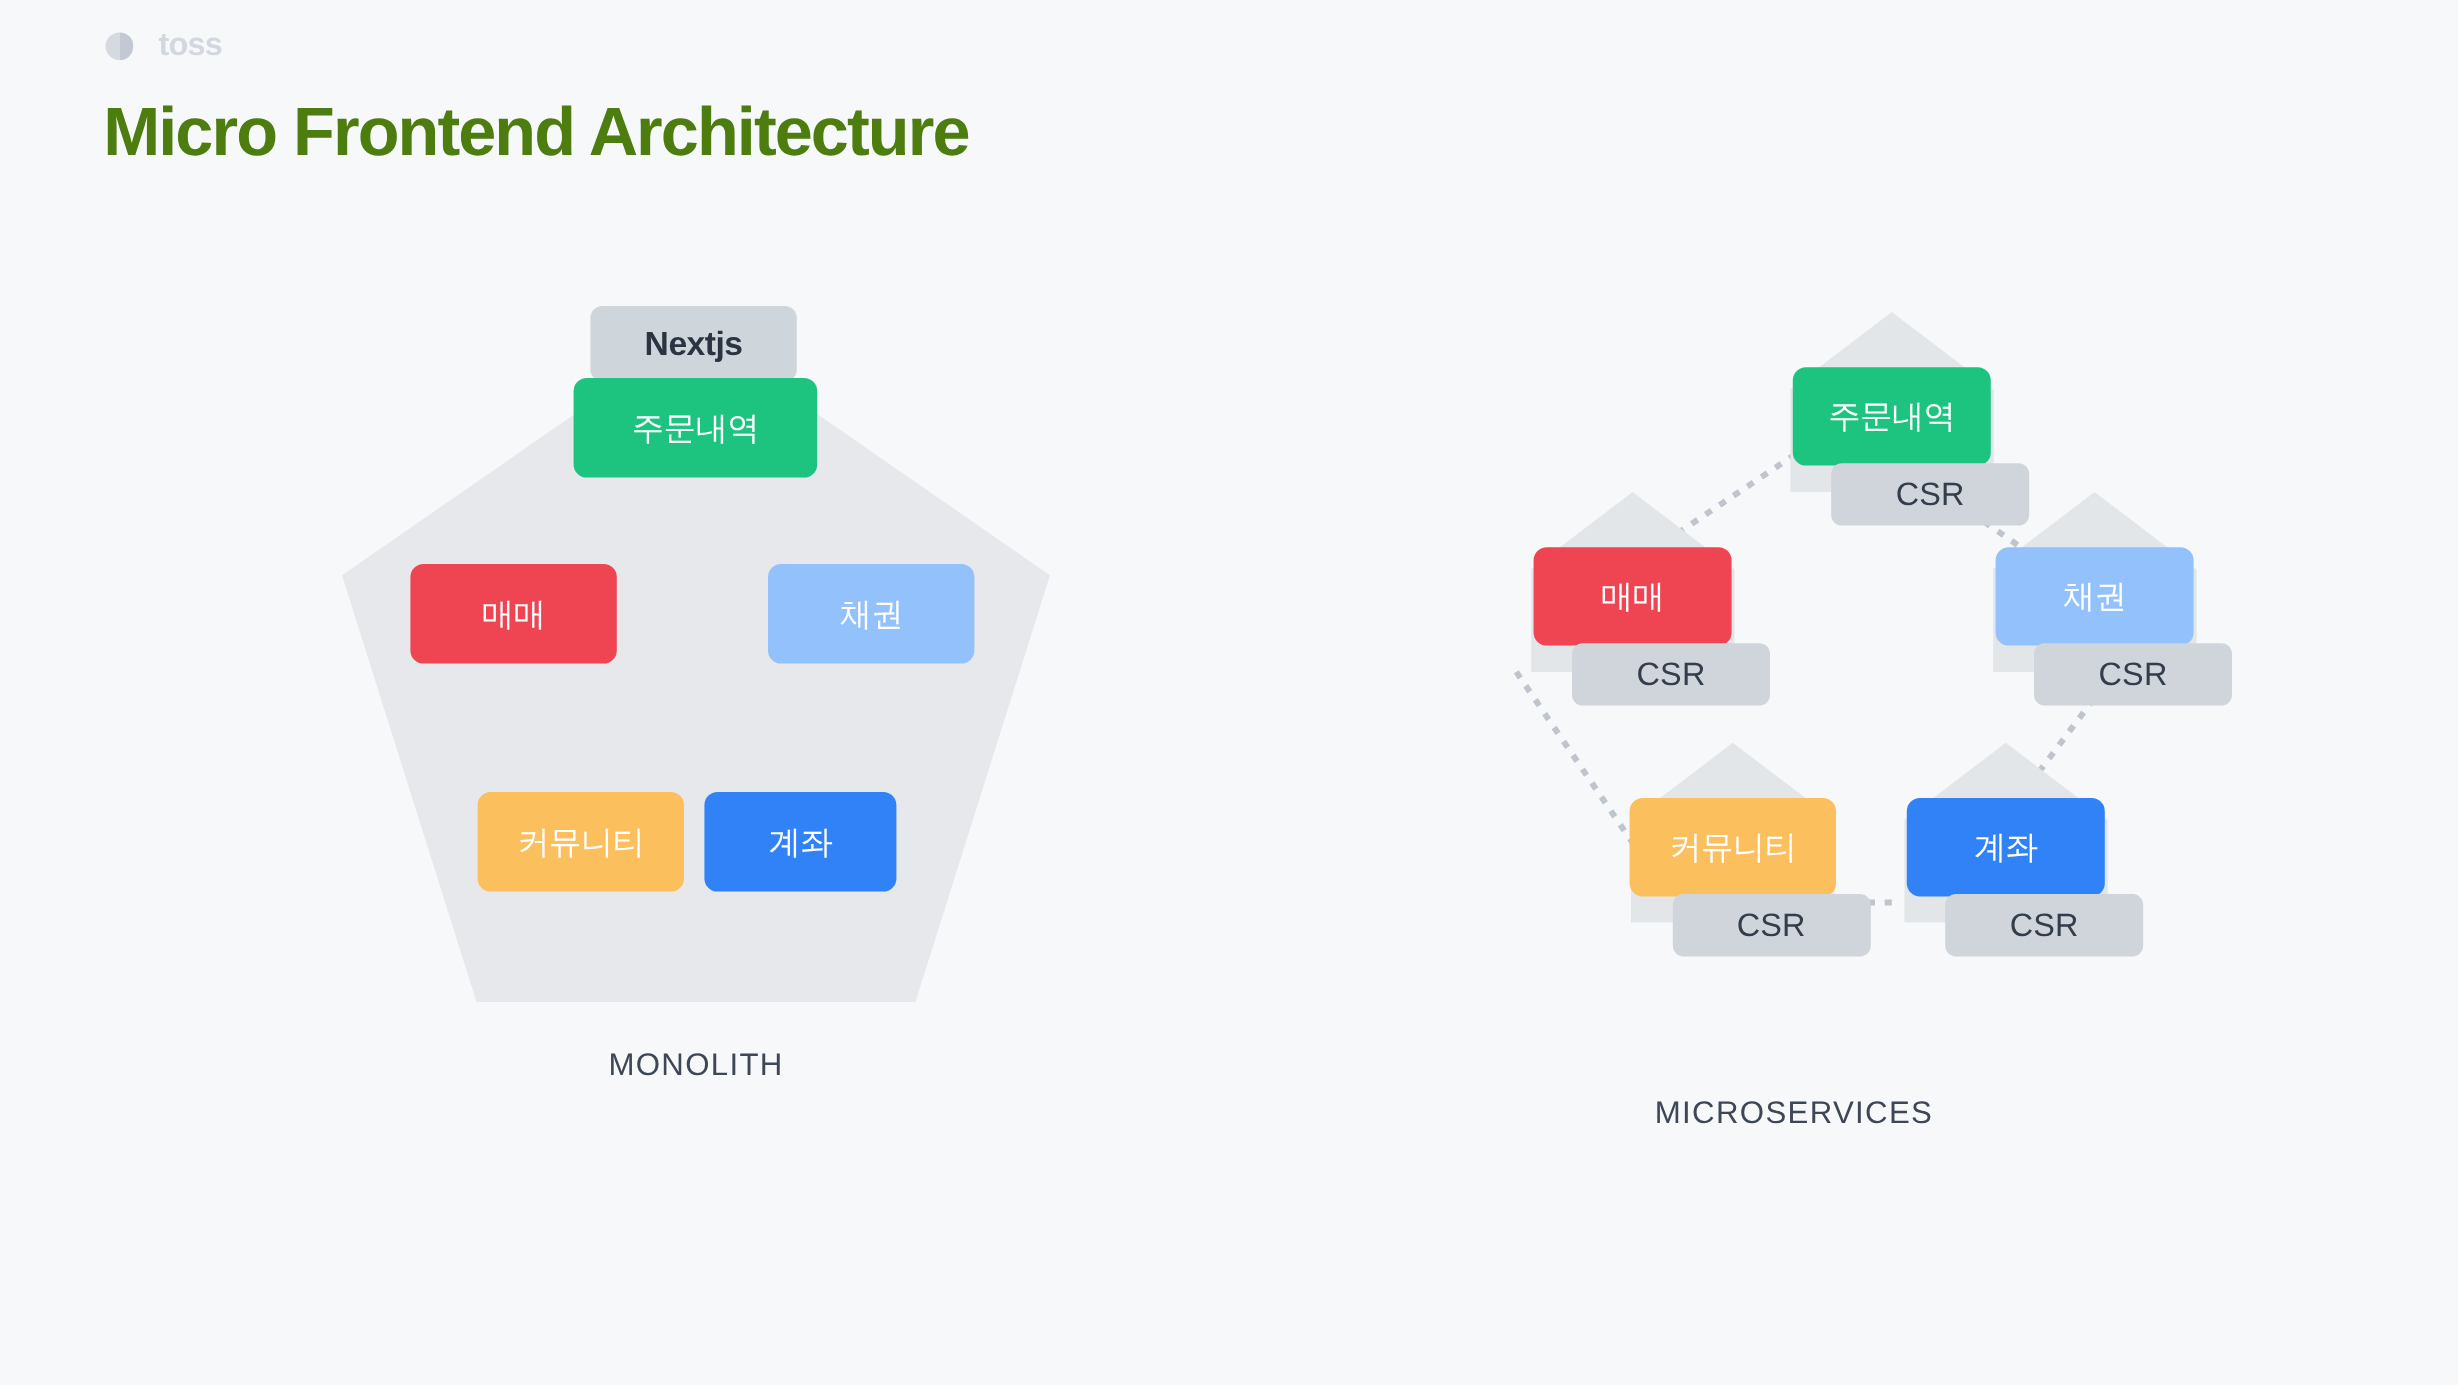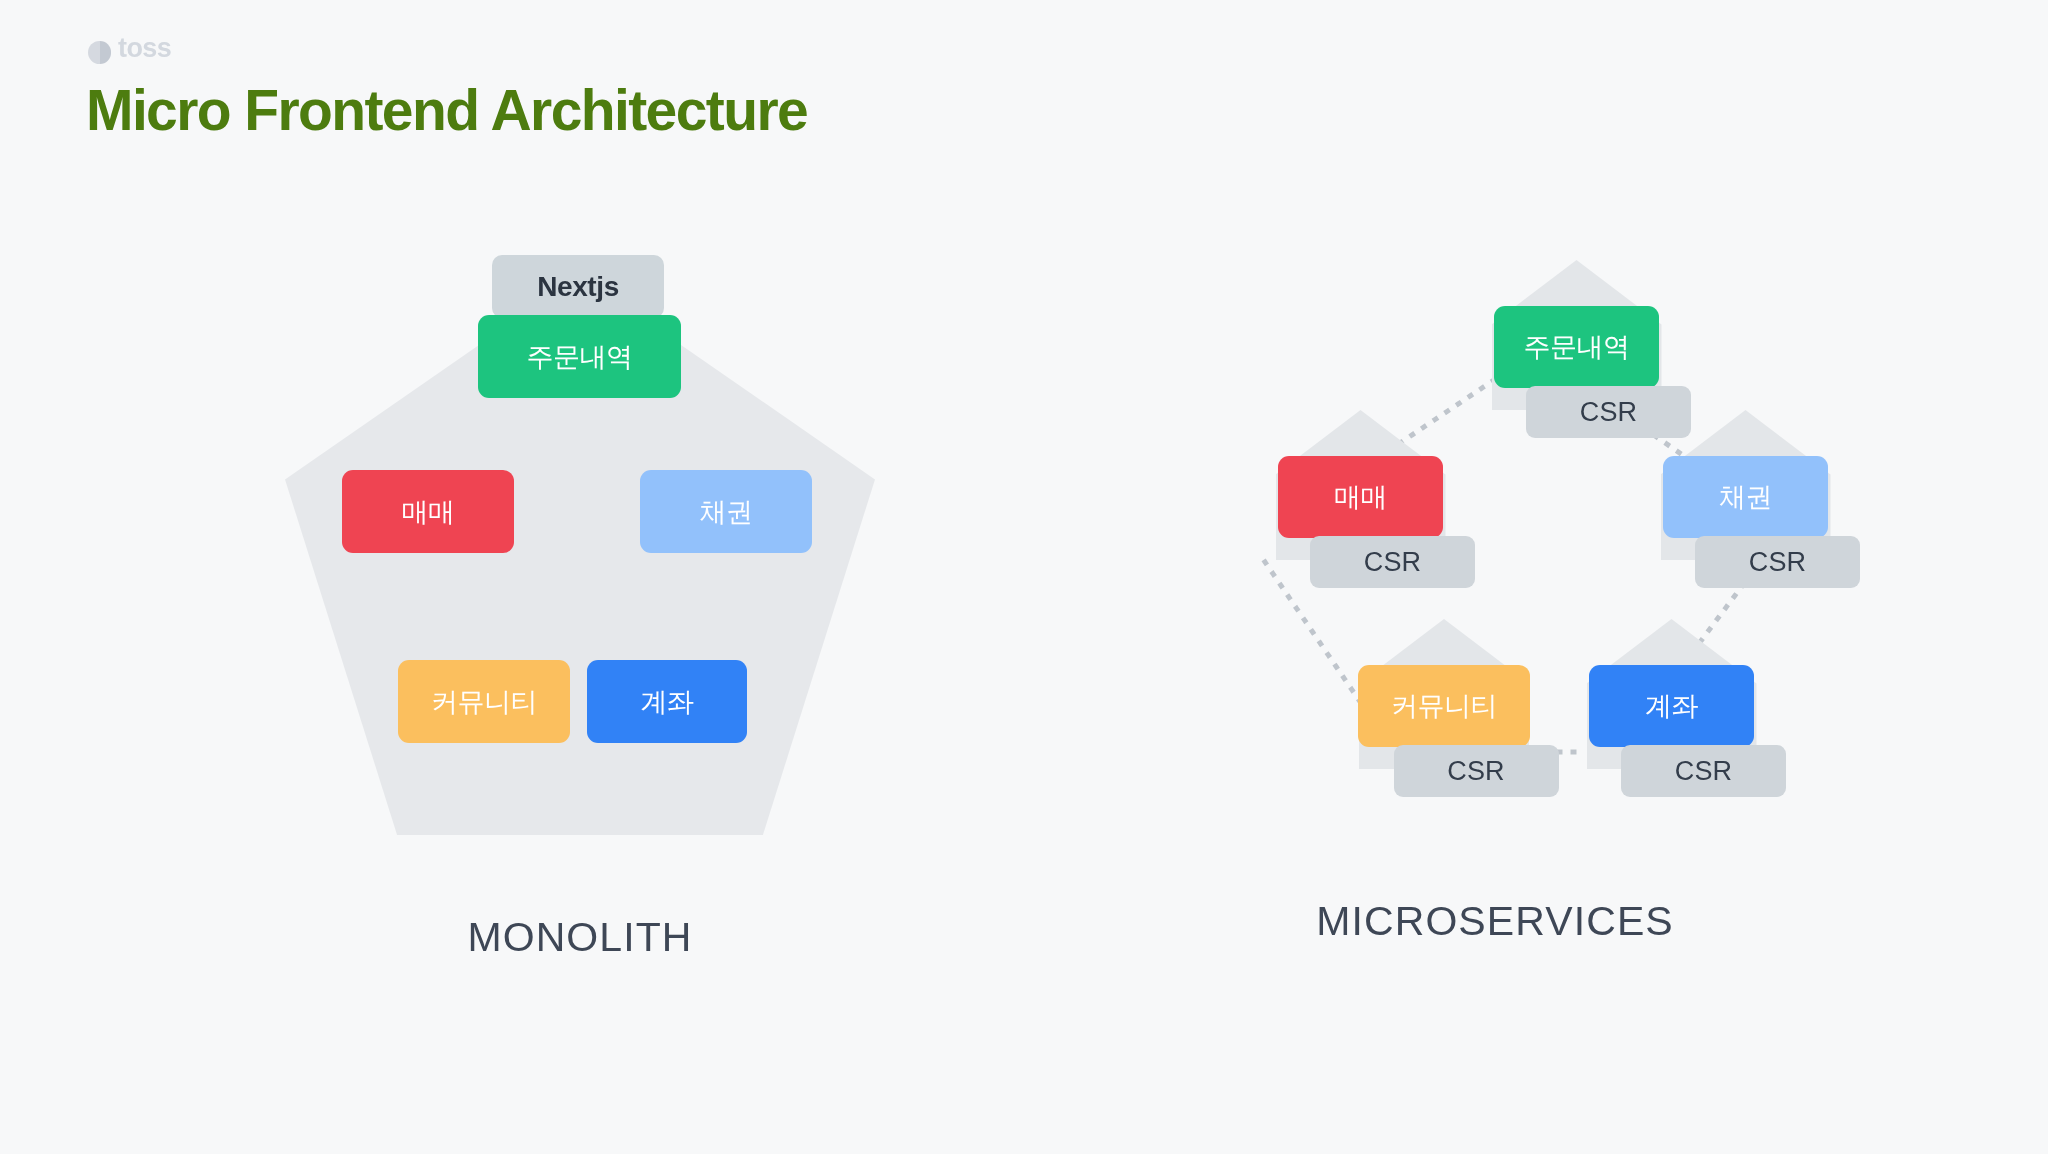--- a/index.html
+++ b/index.html
@@ -16,24 +16,24 @@
     position: relative;
     width: 2048px;
     height: 1154px;
     background: #F7F8F9;
   }
 
   
   .brand {
     position: absolute;
     left: 88px;
-    top: 34px;
-    display: flex;
-    align-items: flex-end;
-    gap: 7px;
+    top: 23px;
+    display: flex;
+    align-items: center;
+    gap: 21px;
     height: 30px;
   }
   .brand-mark {
     width: 23px;
     height: 23px;
     position: relative;
     display: block;
   }
   .brand-mark .half-l,
   .brand-mark .half-r {
@@ -172,30 +172,29 @@
     left: 0;
     top: 0;
     width: 600px;
     height: 570px;
     overflow: visible;
   }
 
   
   .caption {
     position: absolute;
-    font-size: 41px;
+    font-size: 26px;
     font-weight: 400;
     letter-spacing: 1.1px;
     color: #3E4756;
     white-space: nowrap;
     text-align: center;
-    margin-top: 42px;
   }
   #caption-monolith { left: 285px; top: 872px; width: 590px; }
-  #caption-microservices { left: 1195px; top: 856px; width: 600px; }
+  #caption-microservices { left: 1195px; top: 912px; width: 600px; }
 </style>
 </head>
 <body>
 
 <div class="slide">
 
   <div class="brand">
     <span class="brand-mark">
       <span class="half-l"></span>
       <span class="half-r"></span>

